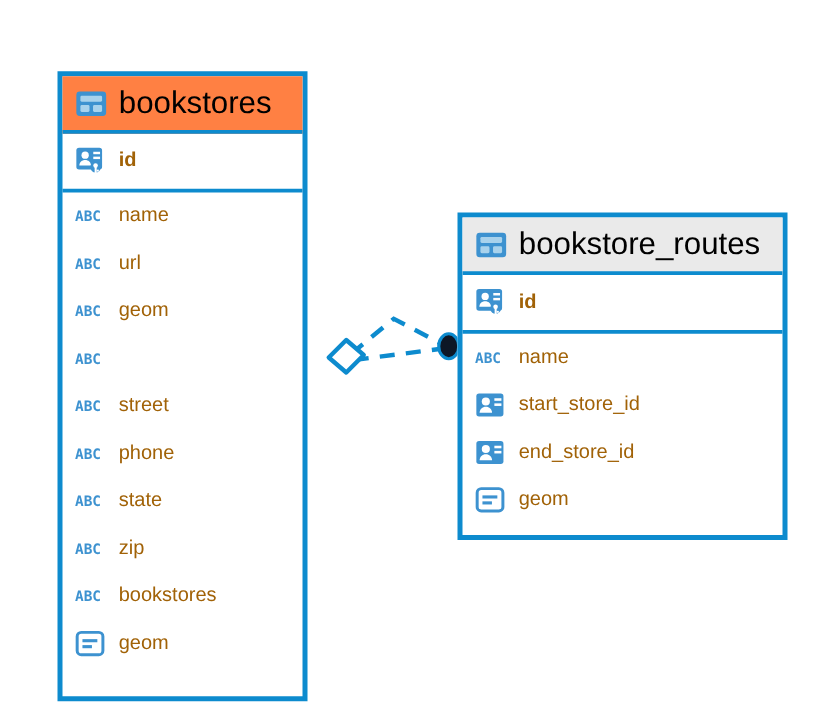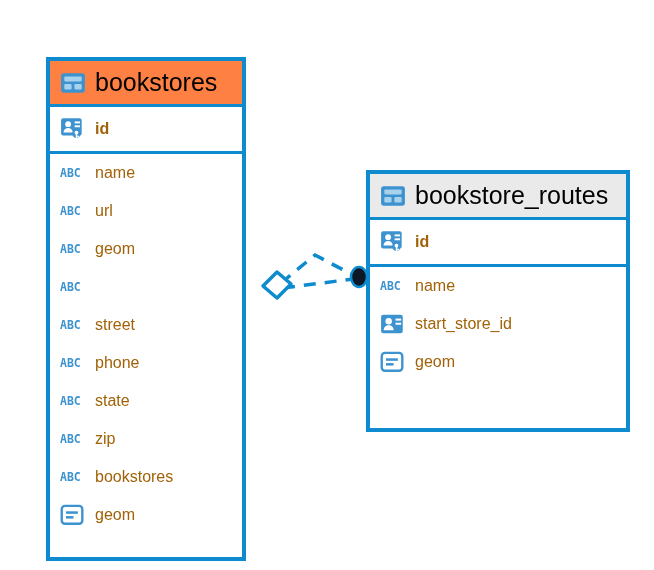--- a/index.html
+++ b/index.html
@@ -236,20 +236,30 @@
           <rect x="1" y="2.5" width="20" height="17" rx="2" fill="#3d92d0"></rect>
           <circle cx="8" cy="8.4" r="3" fill="#ffffff"></circle>
           <path d="M3.4 16.8c0-2.8 2.1-4.6 4.6-4.6s4.6 1.8 4.6 4.6z" fill="#ffffff"></path>
           <rect x="14.3" y="6" width="5.2" height="1.9" fill="#ffffff"></rect>
           <rect x="14.3" y="9.8" width="5.2" height="1.9" fill="#ffffff"></rect>
         </svg>
         <span class="field-name">start_store_id</span>
       </div>
       <div class="field-row">
         <svg class="icon" viewBox="0 0 24 22">
+          <rect x="1" y="2.5" width="20" height="17" rx="2" fill="#3d92d0"></rect>
+          <circle cx="8" cy="8.4" r="3" fill="#ffffff"></circle>
+          <path d="M3.4 16.8c0-2.8 2.1-4.6 4.6-4.6s4.6 1.8 4.6 4.6z" fill="#ffffff"></path>
+          <rect x="14.3" y="6" width="5.2" height="1.9" fill="#ffffff"></rect>
+          <rect x="14.3" y="9.8" width="5.2" height="1.9" fill="#ffffff"></rect>
+        </svg>
+        <span class="field-name">end_store_id</span>
+      </div>
+      <div class="field-row">
+        <svg class="icon" viewBox="0 0 24 22">
           <rect x="1.6" y="2.6" width="19" height="16.5" rx="3" fill="none" stroke="#3d92d0" stroke-width="2.2"></rect>
           <rect x="5.5" y="7.6" width="11" height="2.3" fill="#3d92d0"></rect>
           <rect x="5.5" y="12" width="7" height="2.3" fill="#3d92d0"></rect>
         </svg>
         <span class="field-name">geom</span>
       </div>
     </div>
   </div>
 
 </div>

